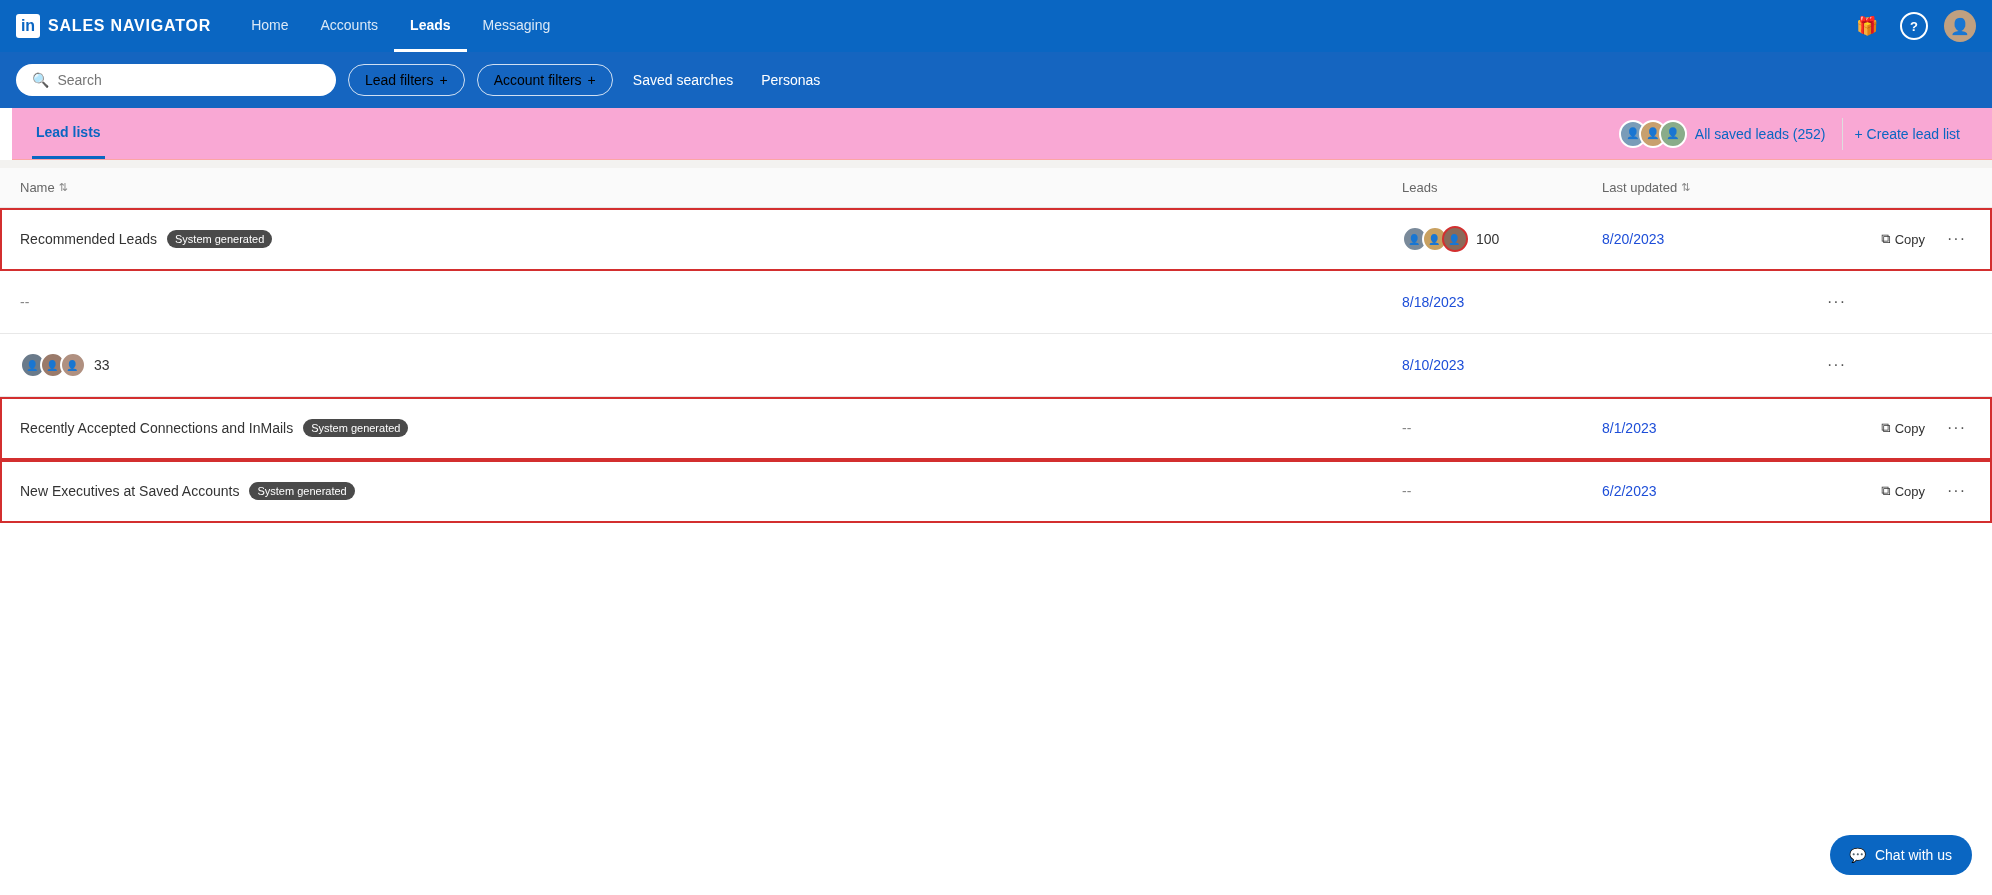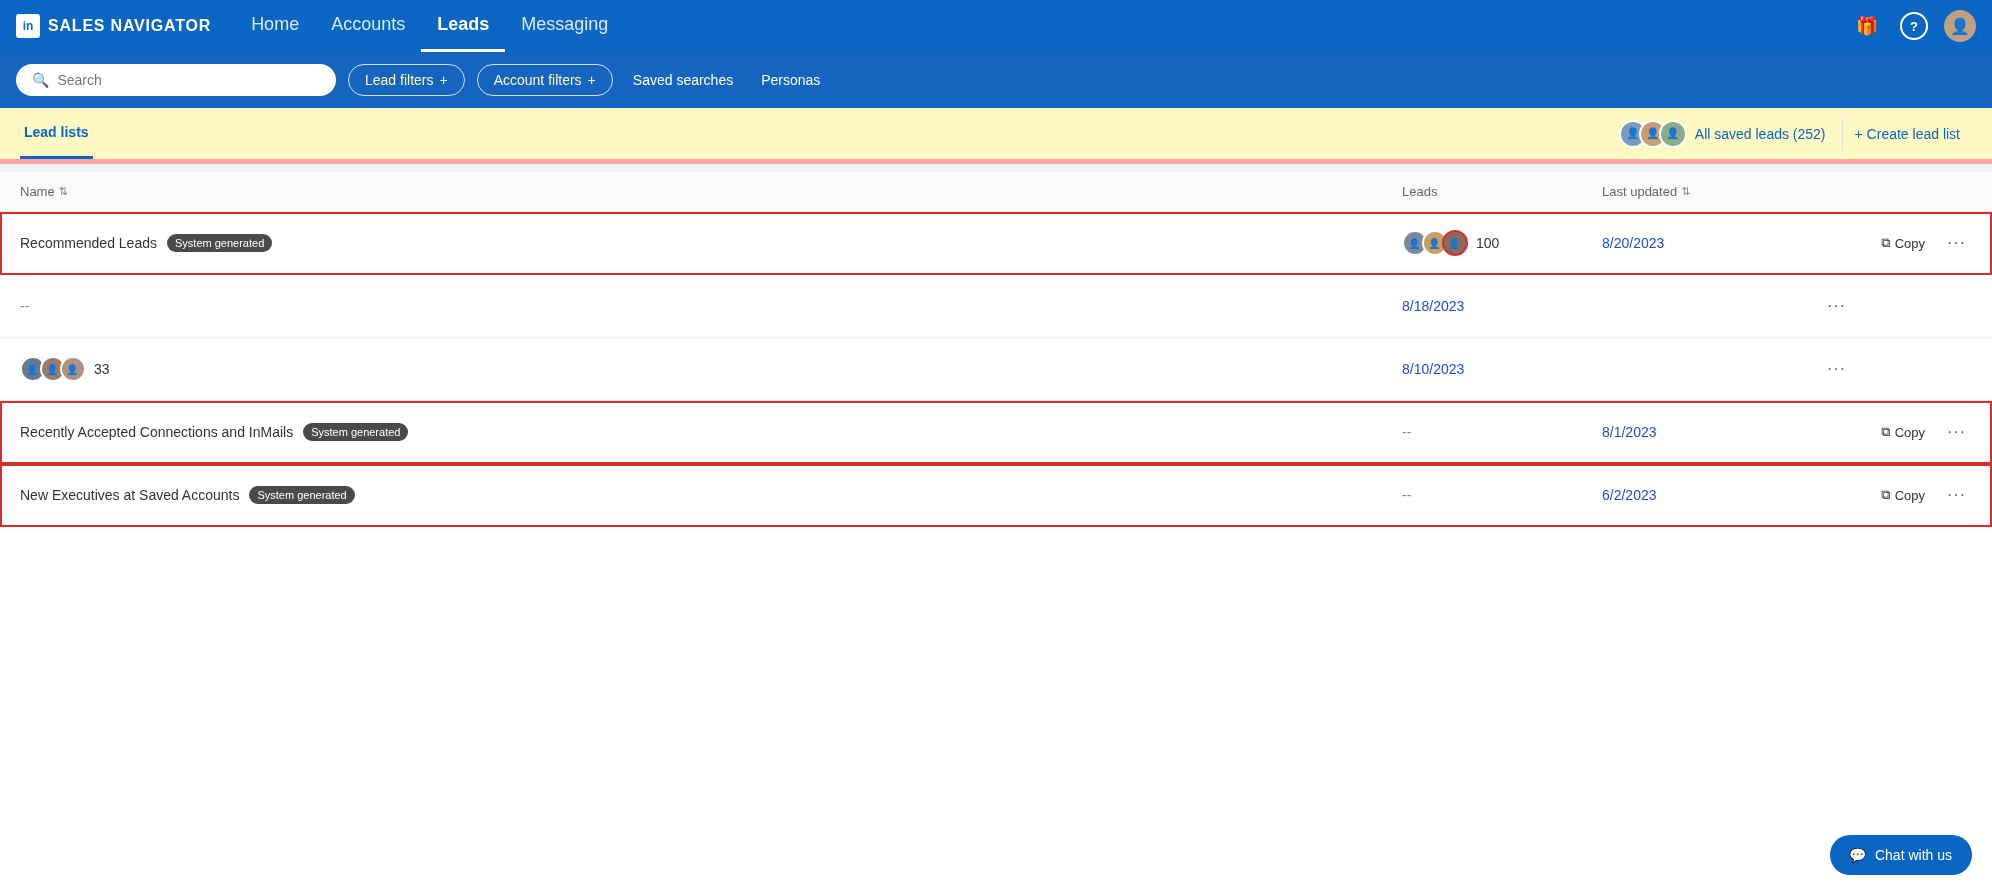--- a/index.html
+++ b/index.html
@@ -17,21 +17,21 @@
     .nav-logo {
       display: flex;
       align-items: center;
       gap: 8px;
       margin-right: 24px;
     }
     .linkedin-icon {
       background: white;
       color: #0a66c2;
       font-weight: 900;
-      font-size: 12px;
+      font-size: 16px;
       width: 24px;
       height: 24px;
       display: flex;
       align-items: center;
       justify-content: center;
       border-radius: 3px;
       flex-shrink: 0;
     }
     .nav-brand {
       color: white;
@@ -46,21 +46,21 @@
       gap: 0;
       flex: 1;
     }
     .nav-link {
       color: rgba(255,255,255,0.85);
       text-decoration: none;
       padding: 8px 16px;
       height: 52px;
       display: flex;
       align-items: center;
-      font-size: 18px;
+      font-size: 14px;
       cursor: pointer;
       border-bottom: 3px solid transparent;
     }
     .nav-link.active {
       color: white;
       font-weight: 600;
       border-bottom: 3px solid white;
     }
     .nav-right {
       display: flex;
@@ -112,21 +112,21 @@
       border: none;
       outline: none;
       font-size: 14px;
       width: 100%;
       color: #333;
       background: transparent;
     }
     .filter-btn {
       border: 1.5px solid rgba(255,255,255,0.8);
       background: transparent;
-      color: #fef9c3;
+      color: #000000;
       border-radius: 24px;
       padding: 7px 16px;
       font-size: 14px;
       cursor: pointer;
       display: flex;
       align-items: center;
       gap: 6px;
       white-space: nowrap;
     }
     .saved-searches-link {
@@ -145,26 +145,27 @@
     }
 
     
     .main-content {
       background: white;
       min-height: calc(100vh - 104px);
     }
 
     
     .tabs-bar {
-      background: #fef9c3;
+      background: #f9a8d4;
       padding: 0 20px;
-      border-bottom: 5px solid #fca5a5;
+      border-bottom: 1px solid #fca5a5;
       display: flex;
       align-items: center;
       justify-content: space-between;
+      margin-left: 12px;
     }
     .tabs-left {
       display: flex;
       align-items: center;
       gap: 0;
     }
     .tab {
       padding: 16px 4px;
       margin-right: 24px;
       font-size: 14px;

